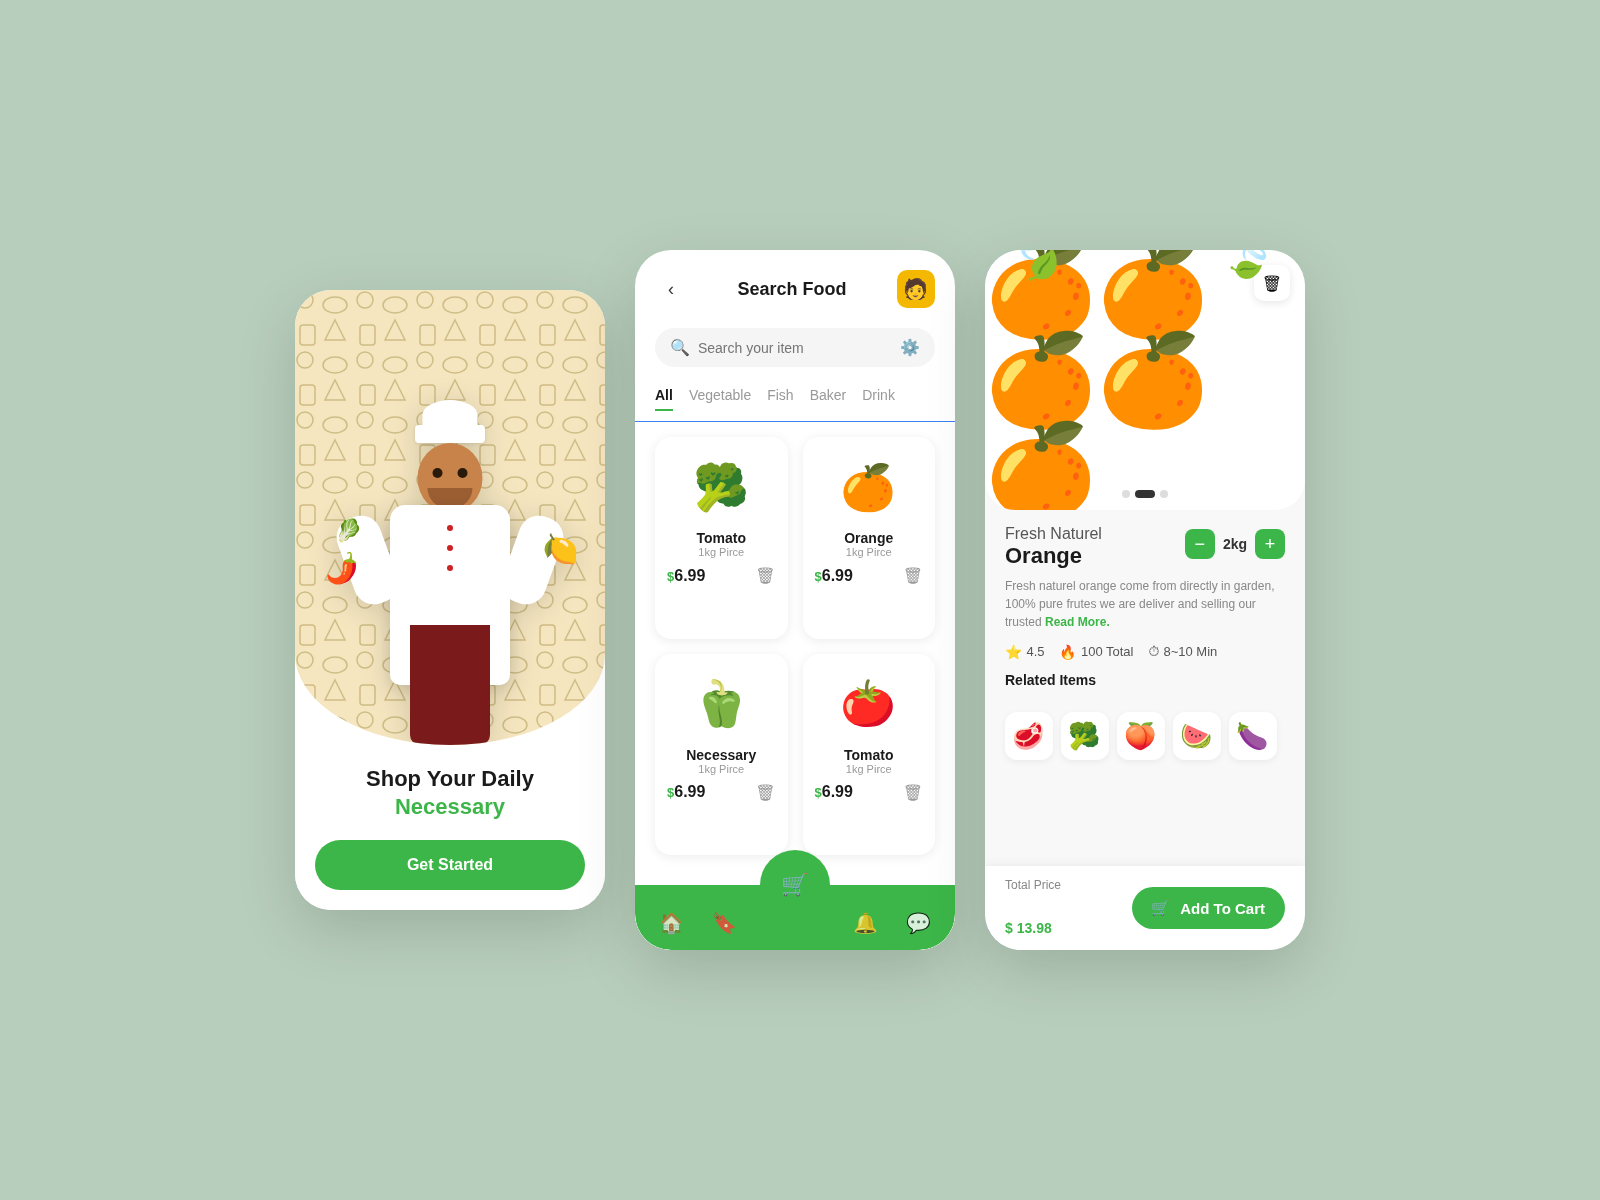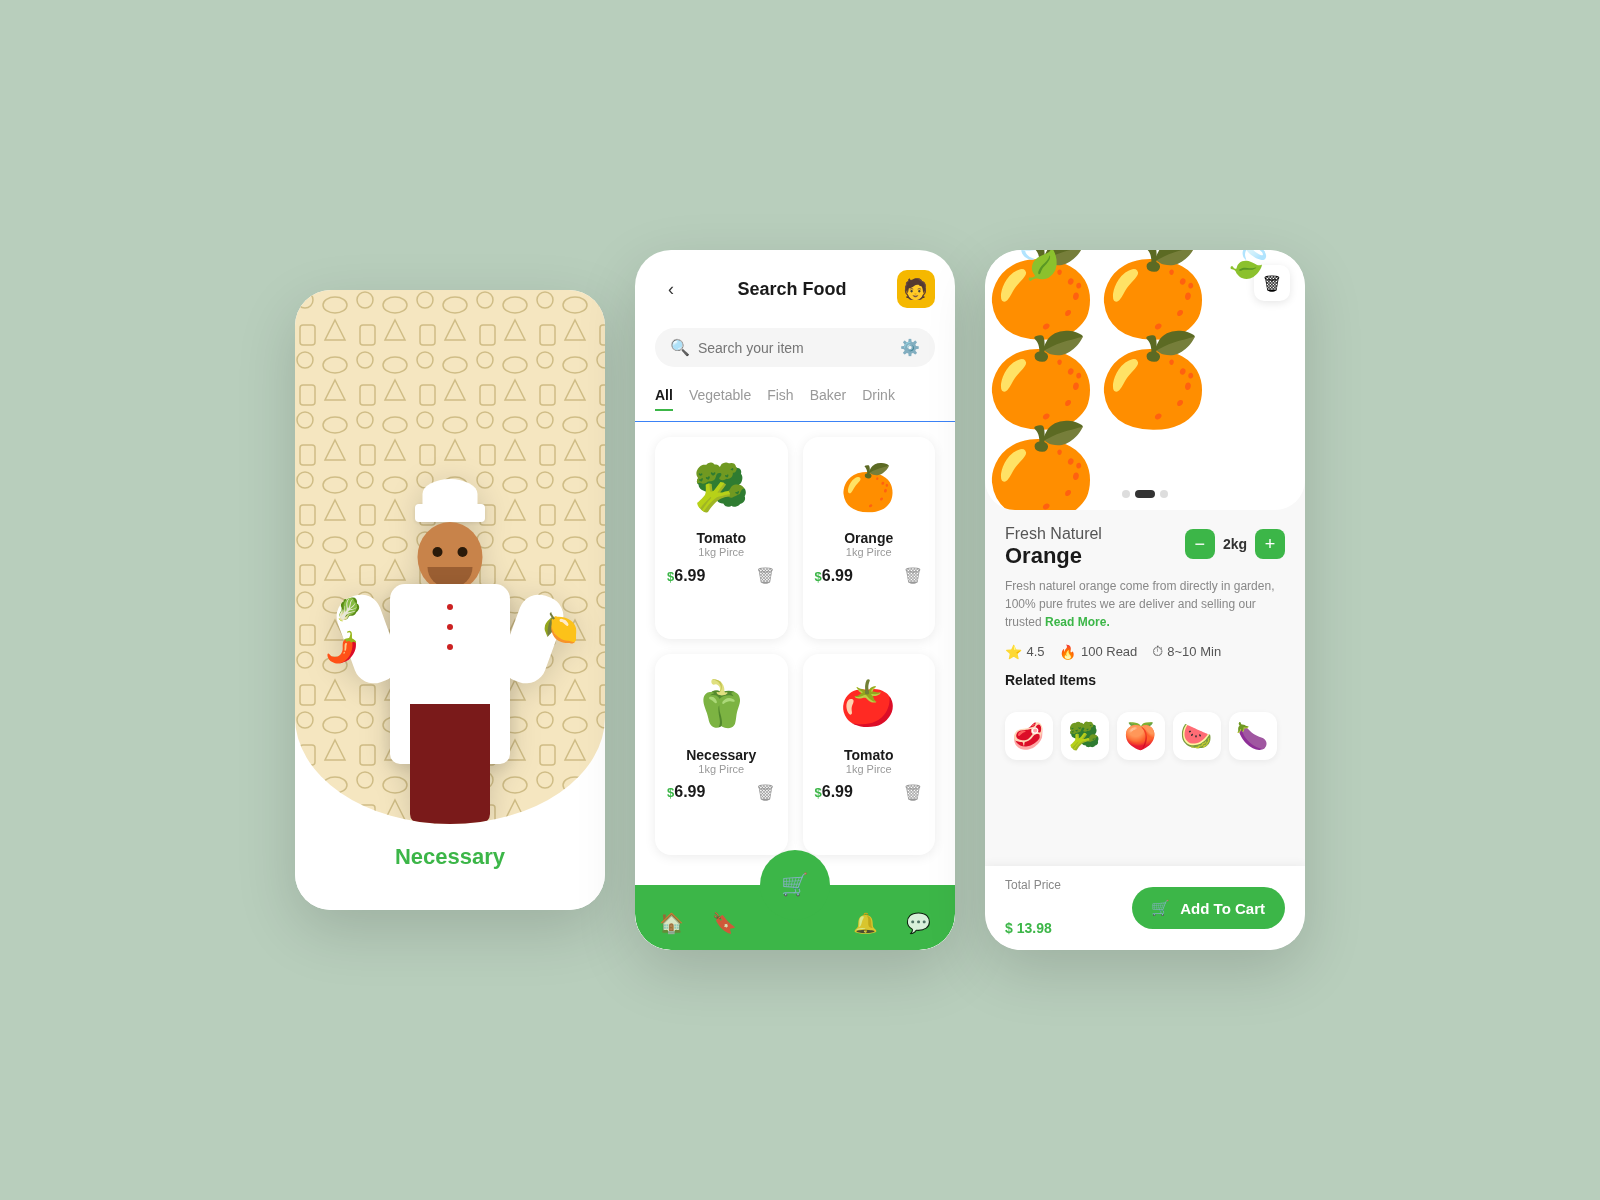--- a/index.html
+++ b/index.html
@@ -534,21 +534,23 @@
           <div style="position:absolute; top:90px; right:-5px; width:45px; height:90px; background:white; border-radius:20px; transform:rotate(20deg);"></div>
 
           <div style="position:absolute; top:130px; left:-25px; font-size:28px; transform:rotate(-10deg);">🌶️</div>
           <div style="position:absolute; top:110px; right:-30px; font-size:30px; transform:rotate(10deg);">🍋</div>
           <div style="position:absolute; top:95px; left:-15px; font-size:22px;">🥬</div>
         </div>
       </div>
     </div>
 
     <div class="phone1-content">
+      <p class="phone1-title">Shop Your Daily</p>
       <p class="phone1-subtitle">Necessary</p>
+      <button class="get-started-btn">Get Started</button>
     </div>
   </div>
 
   <div class="phone phone2">
     <div class="phone2-header">
       <div class="back-btn">‹</div>
       <div class="phone2-title">Search Food</div>
       <div class="avatar-circle">
         <span>🧑</span>
       </div>
@@ -667,21 +669,21 @@
         <span class="read-more">Read More.</span>
       </p>
 
       <div class="product-stats">
         <div class="stat-item">
           <span class="stat-icon">⭐</span>
           <span>4.5</span>
         </div>
         <div class="stat-item">
           <span class="stat-icon">🔥</span>
-          <span>100 Read</span>
+          <span>100 Total</span>
         </div>
         <div class="stat-item">
           <span class="stat-icon">⏱</span>
           <span>8~10 Min</span>
         </div>
       </div>
 
       <div class="related-section">
         <div class="related-title">Related Items</div>
         <div class="related-items">

